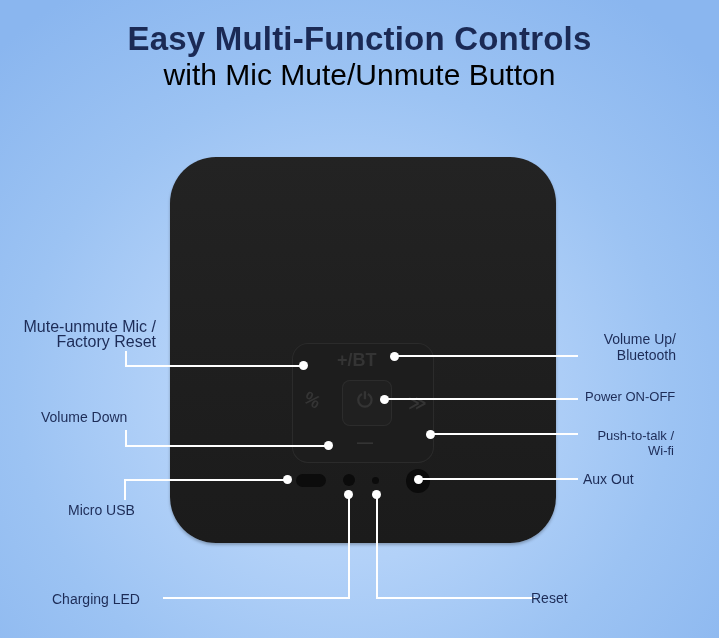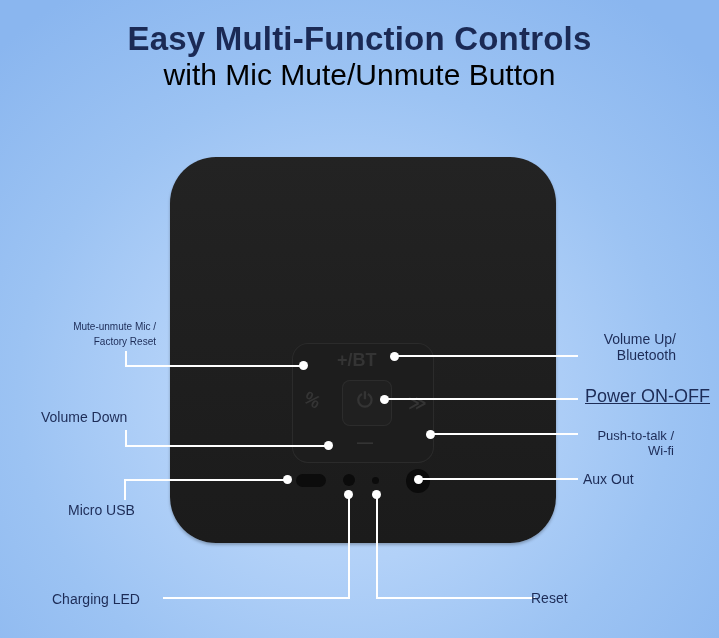--- a/index.html
+++ b/index.html
@@ -19,21 +19,21 @@
     background:#202020;box-shadow:inset 0 0 0 1px #2c2c2c;}
   .glyph{position:absolute;color:#343434;font-size:15px;font-weight:bold;}
   .port-usb{position:absolute;left:296px;top:474px;width:30px;height:13px;border-radius:7px;background:#0c0c0c;}
   .port-led{position:absolute;left:343px;top:474px;width:12px;height:12px;border-radius:50%;background:#0b0b0b;}
   .port-reset{position:absolute;left:372px;top:477px;width:7px;height:7px;border-radius:50%;background:#0b0b0b;}
   .port-aux{position:absolute;left:406px;top:469px;width:24px;height:24px;border-radius:50%;background:#0b0b0b;}
   .dot{position:absolute;width:9px;height:9px;border-radius:50%;background:#fff;}
   .line{position:absolute;background:#fff;}
   .label{position:absolute;color:#1d2c57;font-size:14px;line-height:16px;}
   .label.r{text-align:right;}
-  .label.sm{font-size:10px;line-height:15px;}
+  .label.sm{font-size:16px;line-height:15px;}
 </style>
 </head>
 <body>
 
 <div class="title t1">Easy Multi-Function Controls</div>
 <div class="title t2">with Mic Mute/Unmute Button</div>
 
 <div class="device"></div>
 
 <div class="pad"></div>
@@ -80,21 +80,21 @@
 
 <div class="dot" style="left:390px;top:352px;"></div>
 <div class="line" style="left:394px;top:355px;width:184px;height:2px;"></div>
 <div class="label r" style="left:570px;top:331px;width:106px;">
   <div>Volume Up/</div>
   <div>Bluetooth</div>
 </div>
 
 <div class="dot" style="left:380px;top:395px;"></div>
 <div class="line" style="left:384px;top:398px;width:194px;height:2px;"></div>
-<div class="label sm" style="left:585px;top:389px;font-size:18px;text-decoration:underline;">Power ON-OFF</div>
+<div class="label sm" style="left:585px;top:389px;font-size:13px;">Power ON-OFF</div>
 
 <div class="dot" style="left:426px;top:430px;"></div>
 <div class="line" style="left:430px;top:433px;width:148px;height:2px;"></div>
 <div class="label r sm" style="left:560px;top:428px;width:114px;font-size:13px;">
   <div>Push-to-talk /</div>
   <div>Wi-fi</div>
 </div>
 
 <div class="dot" style="left:414px;top:475px;"></div>
 <div class="line" style="left:418px;top:478px;width:160px;height:2px;"></div>

